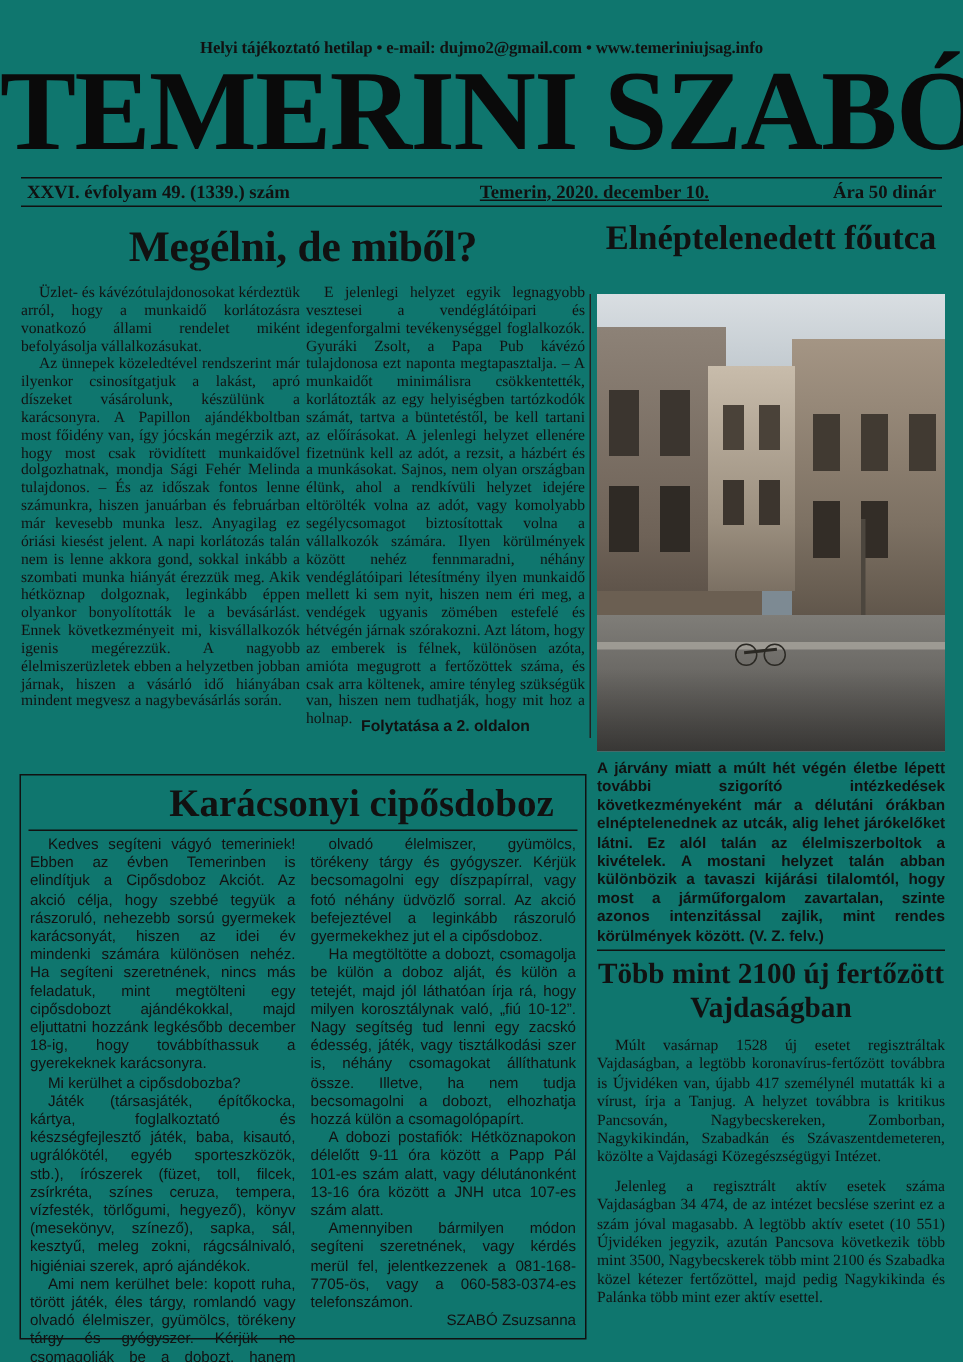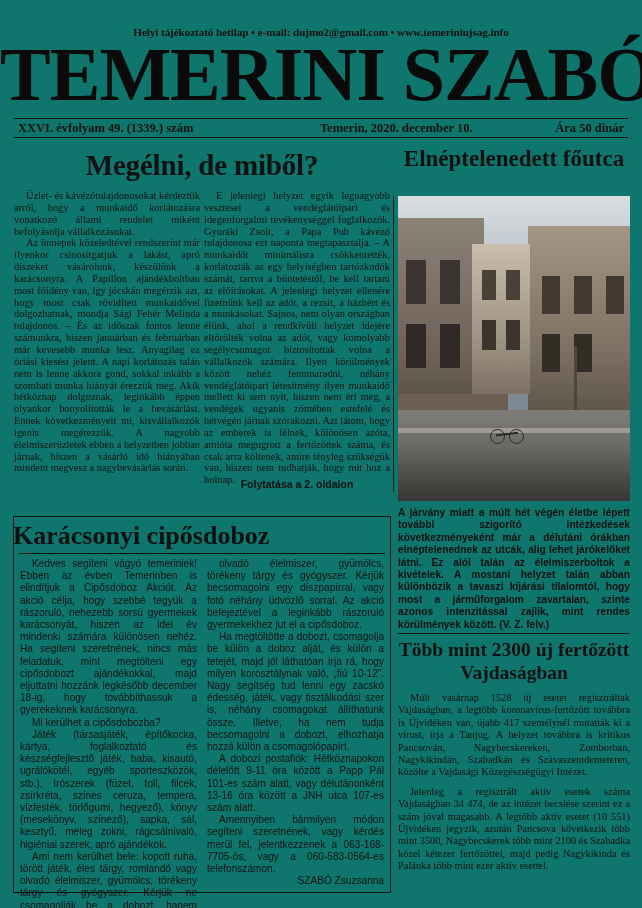--- a/index.html
+++ b/index.html
@@ -63,21 +63,21 @@
     display: flex;
     align-items: center;
     justify-content: space-between;
     font-family: "Liberation Serif", serif;
     font-weight: bold;
     font-size: 12.5px;
     padding: 0 4px;
     box-sizing: border-box;
   }
   .issue-bar span { white-space: nowrap; }
-  .issue-center { margin-left: 44px; }
+  .issue-center { margin-left: 44px; text-decoration: underline; }
 
   
   .col-left   { position: absolute; left: 14px;  width: 186px; }
   .col-mid    { position: absolute; left: 204px; width: 186px; }
 
   .vrule {
     position: absolute;
     width: 1px;
     background: #222;
   }
@@ -227,21 +227,21 @@
     left: 13px; top: 516px;
     width: 378px;
     height: 377px;
     border: 1.5px solid #111;
     box-sizing: border-box;
   }
   .box-title {
     position: absolute;
     left: 13px; top: 520px;
     width: 456px;
-    text-align: left;
+    text-align: center;
     font-family: "Liberation Serif", serif;
     font-weight: bold;
     font-size: 26px;
     line-height: 32px;
   }
   .box-rule {
     position: absolute;
     left: 19px; top: 553px;
     width: 366px;
     height: 1.2px;
@@ -350,24 +350,24 @@
     <p>Kedves segíteni vágyó temeriniek! Ebben az évben Temerinben is elindítjuk a Cipősdoboz Akciót. Az akció célja, hogy szebbé tegyük a rászoruló, nehezebb sorsú gyermekek karácsonyát, hiszen az idei év mindenki számára különösen nehéz. Ha segíteni szeretnének, nincs más feladatuk, mint megtölteni egy cipősdobozt ajándékokkal, majd eljuttatni hozzánk legkésőbb december 18-ig, hogy továbbíthassuk a gyerekeknek karácsonyra.</p>
     <p>Mi kerülhet a cipősdobozba?</p>
     <p>Játék (társasjáték, építőkocka, kártya, foglalkoztató és készségfejlesztő játék, baba, kisautó, ugrálókötél, egyéb sporteszközök, stb.), írószerek (füzet, toll, filcek, zsírkréta, színes ceruza, tempera, vízfesték, törlőgumi, hegyező), könyv (mesekönyv, színező), sapka, sál, kesztyű, meleg zokni, rágcsálnivaló, higiéniai szerek, apró ajándékok.</p>
     <p>Ami nem kerülhet bele: kopott ruha, törött játék, éles tárgy, romlandó vagy olvadó élelmiszer, gyümölcs, törékeny tárgy és gyógyszer. Kérjük ne csomagolják be a dobozt, hanem díszítsék, például színes csomagolópapírral.</p>
   </div>
 
   <div class="box-col-r body-sans">
     <p>olvadó élelmiszer, gyümölcs, törékeny tárgy és gyógyszer. Kérjük becsomagolni egy díszpapírral, vagy fotó néhány üdvözlő sorral. Az akció befejeztével a leginkább rászoruló gyermekekhez jut el a cipősdoboz.</p>
     <p>Ha megtöltötte a dobozt, csomagolja be külön a doboz alját, és külön a tetejét, majd jól láthatóan írja rá, hogy milyen korosztálynak való, „fiú 10-12”. Nagy segítség tud lenni egy zacskó édesség, játék, vagy tisztálkodási szer is, néhány csomagokat állíthatunk össze. Illetve, ha nem tudja becsomagolni a dobozt, elhozhatja hozzá külön a csomagolópapírt.</p>
     <p>A dobozi postafiók: Hétköznapokon délelőtt 9-11 óra között a Papp Pál 101-es szám alatt, vagy délutánonként 13-16 óra között a JNH utca 107-es szám alatt.</p>
-    <p>Amennyiben bármilyen módon segíteni szeretnének, vagy kérdés merül fel, jelentkezzenek a 063-168-7705-ös, vagy a 060-583-0564-es telefonszámon.</p>
+    <p>Amennyiben bármilyen módon segíteni szeretnének, vagy kérdés merül fel, jelentkezzenek a 081-168-7705-ös, vagy a 060-583-0374-es telefonszámon.</p>
     <p class="box-sign">SZABÓ Zsuzsanna</p>
   </div>
 
   <div class="right-rule"></div>
-  <div class="headline-right2">Több mint 2300 új fertőzött Vajdaságban</div>
+  <div class="headline-right2">Több mint 2100 új fertőzött Vajdaságban</div>
   <div class="right-body">
     <p>Múlt vasárnap 1528 új esetet regisztráltak Vajdaságban, a legtöbb koronavírus-fertőzött továbbra is Újvidéken van, újabb 417 személynél mutatták ki a vírust, írja a Tanjug. A helyzet továbbra is kritikus Pancsován, Nagybecskereken, Zomborban, Nagykikindán, Szabadkán és Szávaszentdemeteren, közölte a Vajdasági Közegészségügyi Intézet.</p>
     <p>Jelenleg a regisztrált aktív esetek száma Vajdaságban 34 474, de az intézet becslése szerint ez a szám jóval magasabb. A legtöbb aktív esetet (10 551) Újvidéken jegyzik, azután Pancsova következik több mint 3500, Nagybecskerek több mint 2100 és Szabadka közel kétezer fertőzöttel, majd pedig Nagykikinda és Palánka több mint ezer aktív esettel.</p>
   </div>
 
 </div>
 
 </body></html>

